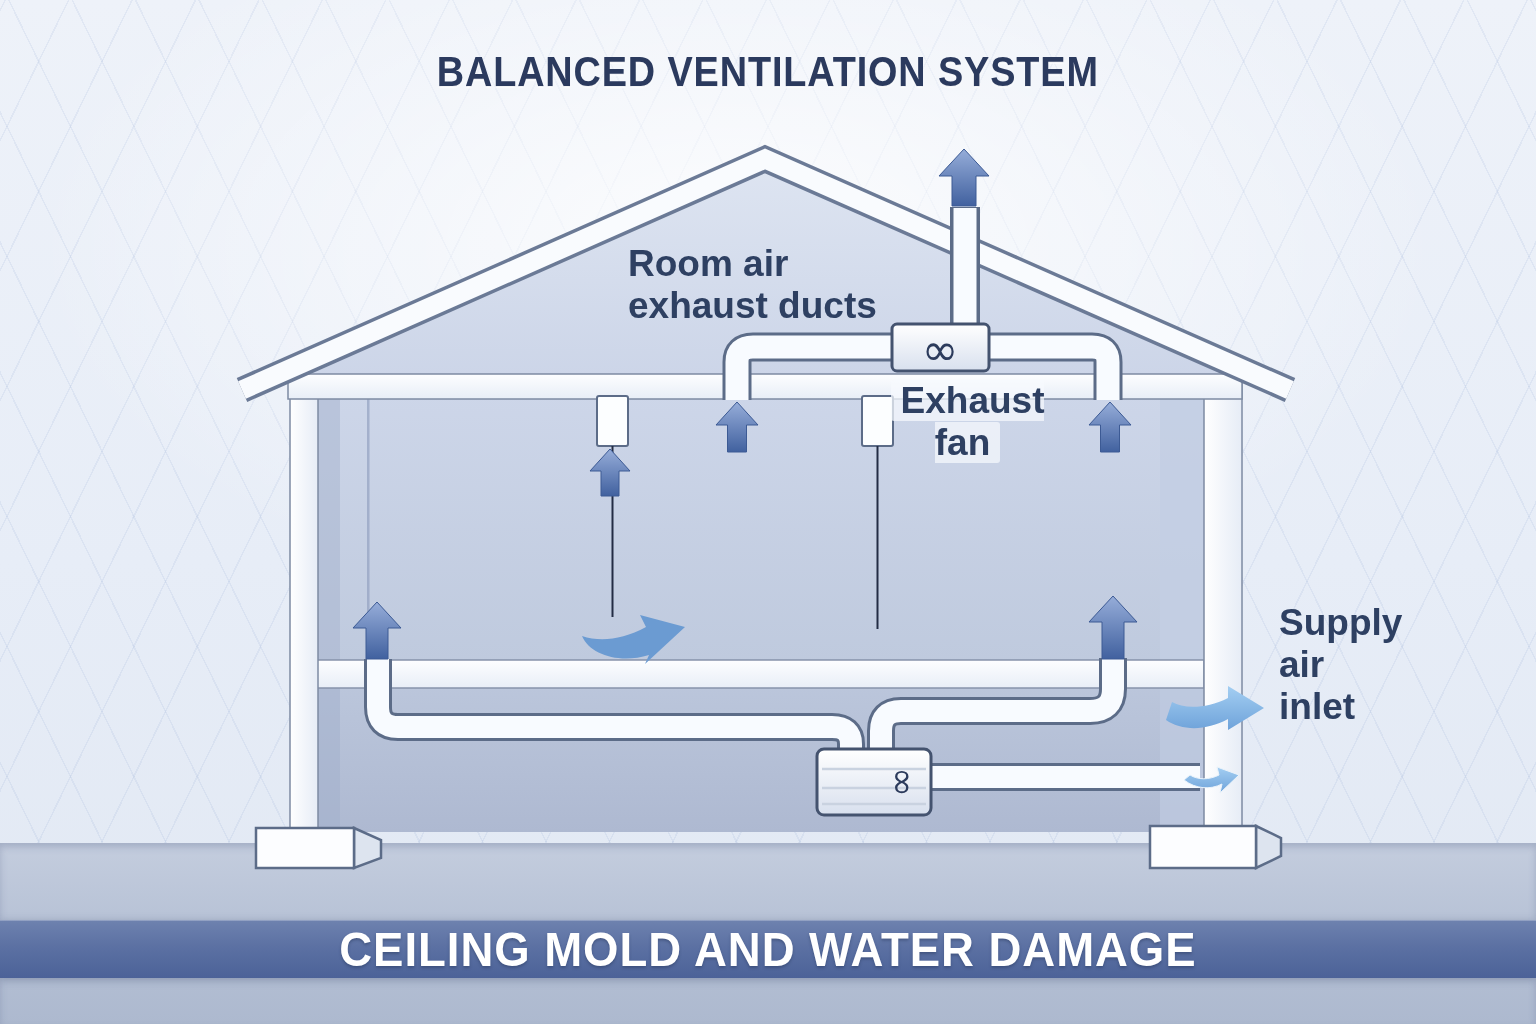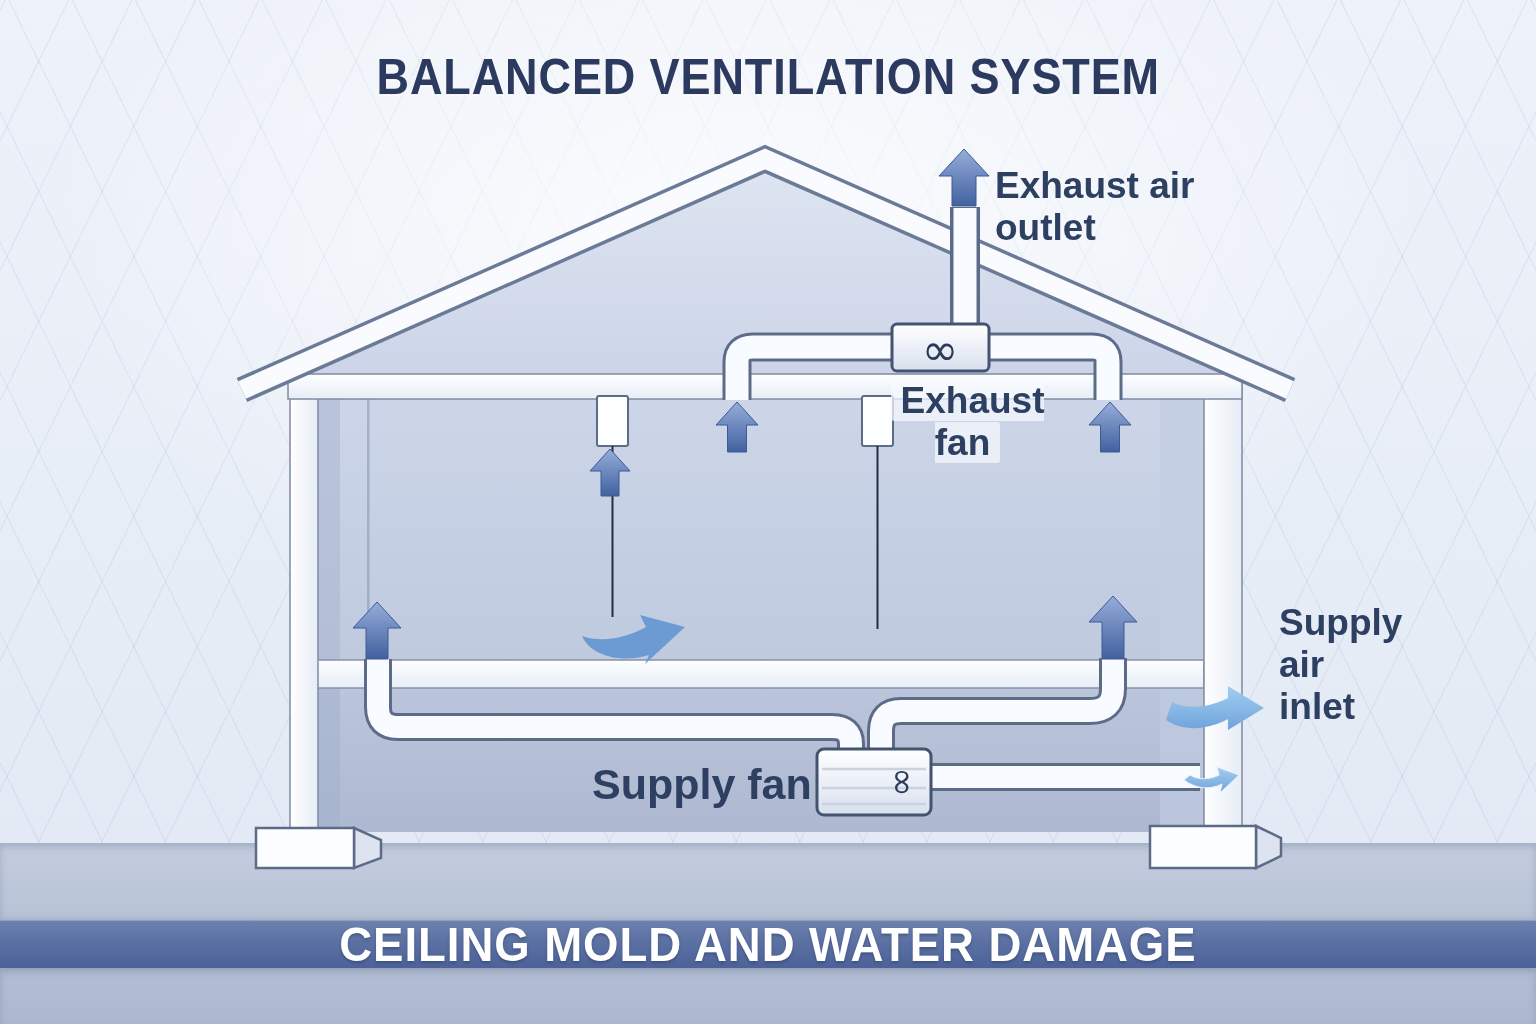--- a/index.html
+++ b/index.html
@@ -11,38 +11,38 @@
       repeating-linear-gradient(64deg,  rgba(148,170,212,.15) 0 1.5px, transparent 1.5px 57px),
       repeating-linear-gradient(-64deg, rgba(148,170,212,.15) 0 1.5px, transparent 1.5px 57px),
       linear-gradient(180deg,#eef2f9 0%,#e7edf7 55%,#e1e8f3 100%);
   }
   .ground{
     position:absolute;left:0;top:843px;width:1536px;height:181px;
     background:linear-gradient(180deg,#c4cdde 0%,#b7c2d6 45%,#adb9cf 100%);
     box-shadow:inset 0 4px 7px rgba(88,104,140,.3);
   }
   .banner{
-    position:absolute;left:0;top:920px;width:1536px;height:48px;
+    position:absolute;left:0;top:920px;width:1536px;height:58px;
     background:linear-gradient(180deg,#6e82af 0%,#5c71a3 45%,#4c6298 100%);
     display:flex;align-items:center;justify-content:center;
     box-shadow:0 2px 8px rgba(58,72,108,.35), inset 0 1px 0 rgba(255,255,255,.25);
   }
   .banner span{
     display:inline-block;transform:scaleX(.93);
     font-size:49px;font-weight:700;color:#ffffff;letter-spacing:1px;
     text-shadow:0 2px 3px rgba(40,55,90,.45);white-space:nowrap;
   }
   .diagram{position:absolute;left:0;top:0;}
   .lbl{
     position:absolute;color:#2e4062;font-weight:600;
     white-space:pre-line;line-height:1.13;letter-spacing:0px;
   }
   .title{
     position:absolute;top:48px;left:0;width:1536px;text-align:center;
-    color:#2b3a5e;font-weight:700;font-size:50px;letter-spacing:1px;
+    color:#2b3a5e;font-weight:700;font-size:42px;letter-spacing:1px;
   }
   .title span{display:inline-block;transform:scaleX(.9);white-space:nowrap;
     text-shadow:0 2px 2px rgba(255,255,255,.8), 0 1px 0 rgba(30,45,80,.2);}
   .lbl-exhaust-outlet{left:995px;top:165px;font-size:37px;}
   .lbl-room-air{left:628px;top:243px;font-size:37px;}
   .lbl-exhaust-fan{left:870px;top:380px;width:195px;text-align:center;font-size:37px;}
   .lbl-exhaust-fan .plate{background:rgba(246,249,253,.72);border-radius:3px;padding:0 10px;margin-top:44px;}
   .lbl-fresh-air{left:1279px;top:602px;font-size:37px;}
   .lbl-supply-fan{left:592px;top:760px;font-size:43px;font-weight:700;}
 </style>
@@ -177,30 +177,29 @@
 
     <path d="M582,636 C590,655 620,664 649,655 L645,664 L685,627 L640,615 L646,627 C622,640 600,642 582,636 Z" fill="#6b9bd2"></path>
 
     <path d="M1166,720 C1182,731 1206,731 1228,719 L1228,730 L1264,708 L1228,686 L1228,698 C1206,709 1184,709 1172,702 Z" fill="url(#lightArrG)"></path>
 
     <path d="M1184,780 C1196,789 1210,790 1222,784 L1220,793 L1239,775 L1217,767 L1219,775 C1209,780 1198,780 1190,775 Z" fill="url(#lightArrG)" stroke="#eaf3fb" stroke-width="1"></path>
   </svg>
 
   <div class="title"><span>BALANCED VENTILATION SYSTEM</span></div>
 
-  <div class="lbl lbl-exhaust-outlet">Exhaust air
-outlet</div>
-
+
+  <div class="lbl lbl-room-air">Room air
+exhaust ducts</div>
 
   <div class="lbl lbl-exhaust-fan"><span class="plate">Exhaust
 fan</span></div>
 
   <div class="lbl lbl-fresh-air">Supply
 air
 inlet</div>
 
-  <div class="lbl lbl-supply-fan">Supply fan</div>
 
   <div class="banner">
       <span>CEILING MOLD AND WATER DAMAGE</span>
     </div>
 
 </div>
 
 </body></html>

